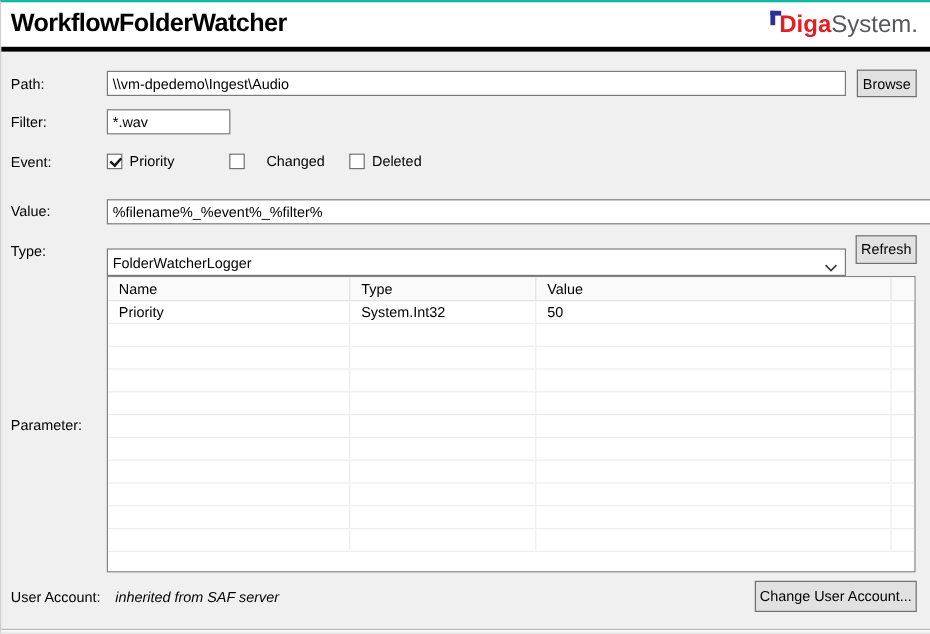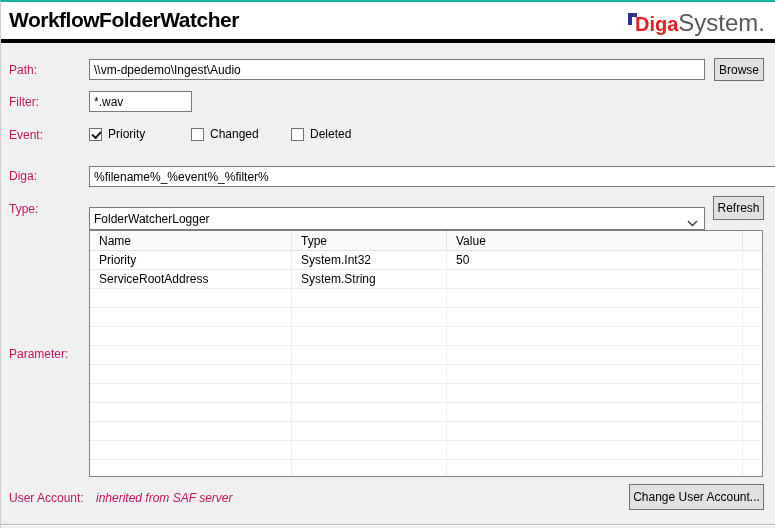--- a/index.html
+++ b/index.html
@@ -18,24 +18,24 @@
     position:absolute;left:8px;top:6px;
     font-size:21px;font-weight:bold;letter-spacing:-0.5px;color:#000;
   }
   .logo{position:absolute;right:10px;top:7px;height:24px;white-space:nowrap;}
   .logo-mark{
     display:inline-block;position:relative;width:9px;height:12px;vertical-align:6px;margin-right:-2px;
   }
   .logo-mark:before{content:"";position:absolute;left:0;top:0;width:4px;height:12px;background:var(--logo-blue);}
   .logo-mark:after{content:"";position:absolute;left:0;top:0;width:9px;height:4px;background:var(--logo-blue);}
   .logo-diga{font-size:20px;font-weight:bold;color:var(--logo-red);letter-spacing:0px;}
-  .logo-system{font-size:24px;font-weight:normal;color:var(--logo-gray);}
+  .logo-system{font-size:20px;font-weight:normal;color:var(--logo-gray);}
   .black-bar{position:absolute;left:0;top:37px;width:100%;height:4px;background:#000;}
   
-  .lbl{position:absolute;left:8px;color:#be185d;}
+  .lbl{position:absolute;left:8px;color:#000000;}
   .tbx{
     position:absolute;background:#fff;border:1px solid #7a7a7a;
     padding:2px 4px 0 4px;line-height:16px;white-space:nowrap;overflow:hidden;
   }
   .btn{
     position:absolute;background:#e1e1e1;border:1px solid #707070;
     text-align:center;color:#000;cursor:default;
     display:flex;align-items:center;justify-content:center;
   }
   
@@ -90,30 +90,30 @@
   <div class="btn" style="left:713px;top:56px;width:50px;height:23px;">Browse</div>
 
   <div class="lbl" style="top:93px;">Filter:</div>
   <div class="tbx" style="left:88px;top:89px;width:103px;height:21px;">*.wav</div>
 
   <div class="lbl" style="top:126px;">Event:</div>
   <div class="chk checked" style="left:88px;">
     <span class="box"></span>
     <span>Priority</span>
   </div>
-  <div class="chk" style="left:190px;">
+  <div class="chk" style="left:190px;gap:12px;">
     <span class="box"></span>
     <span>Changed</span>
   </div>
   <div class="chk" style="left:290px;">
     <span class="box"></span>
     <span>Deleted</span>
   </div>
 
-  <div class="lbl" style="top:167px;">Diga:</div>
+  <div class="lbl" style="top:167px;">Value:</div>
   <div class="tbx" style="left:88px;top:164px;width:702px;height:21px;">%filename%_%event%_%filter%</div>
 
   <div class="lbl" style="top:200px;">Type:</div>
   <div class="combo" style="left:88px;top:205px;width:616px;height:23px;">
     <span>FolderWatcherLogger</span>
     <span class="arrow">
       <svg width="11" height="7" viewBox="0 0 11 7">
           <polyline points="1,1 5.5,5.5 10,1" fill="none" stroke="#3c3c3c" stroke-width="1.4"></polyline>
         </svg>
     </span>
@@ -129,26 +129,20 @@
         <div class="th fill"></div>
       </div>
     <div>
         <div class="grid-row">
           <div class="td" style="width: 202px;">Priority</div>
           <div class="td" style="width: 155px;">System.Int32</div>
           <div class="td" style="width: 296px;">50</div>
           <div class="td fill"></div>
         </div>
         <div class="grid-row">
-          <div class="td" style="width: 202px;">ServiceRootAddress</div>
-          <div class="td" style="width: 155px;">System.String</div>
-          <div class="td" style="width: 296px;"></div>
-          <div class="td fill"></div>
-        </div>
-        <div class="grid-row">
           <div class="td" style="width: 202px;"></div>
           <div class="td" style="width: 155px;"></div>
           <div class="td" style="width: 296px;"></div>
           <div class="td fill"></div>
         </div>
         <div class="grid-row">
           <div class="td" style="width: 202px;"></div>
           <div class="td" style="width: 155px;"></div>
           <div class="td" style="width: 296px;"></div>
           <div class="td fill"></div>

